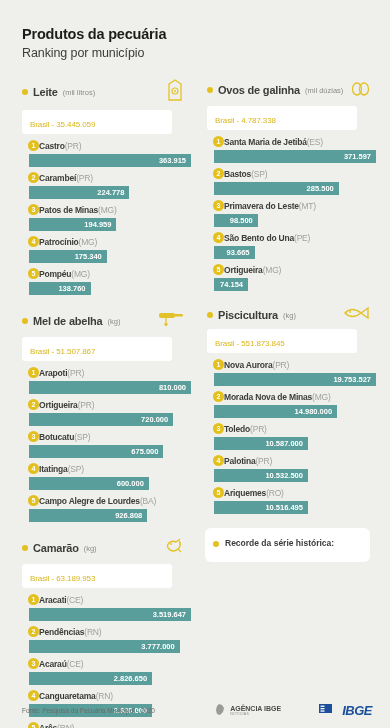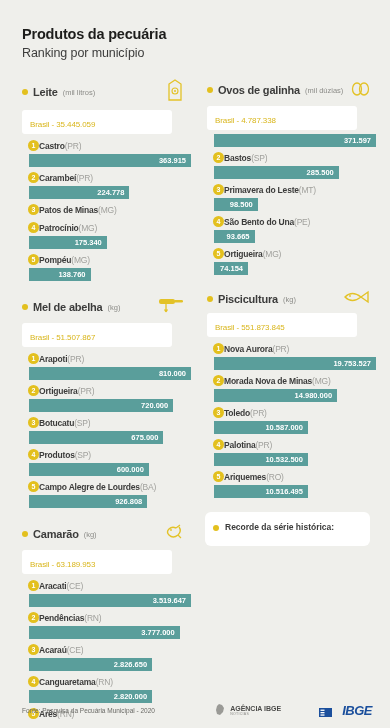--- a/index.html
+++ b/index.html
@@ -96,21 +96,21 @@
     position: absolute; left: 0; bottom: 0;
     width: 390px; height: 36px;
     display: flex; align-items: center;
     padding: 0 18px 0 22px;
   }
   .source { font-size: 6.5px; color: #6a6a66; }
   .logos { margin-left: auto; display: flex; align-items: center; gap: 10px; }
   .logo-agencia { display: flex; align-items: center; gap: 3px; }
   .agencia-txt { font-size: 7px; font-weight: bold; color: #4a4a48; line-height: 1; }
   .agencia-sub { font-size: 3.5px; color: #8c8c88; letter-spacing: .3px; }
-  .logo-ibge { display: flex; align-items: flex-end; gap: 10px; padding-left: 28px; }
+  .logo-ibge { display: flex; align-items: flex-start; gap: 10px; padding-left: 28px; }
   .ibge-txt {
     font-size: 13px; font-weight: bold; color: #1b4f9c;
     font-style: italic; letter-spacing: -0.5px;
   }
 </style>
 </head>
 <body>
 
 <div class="page">
 
@@ -157,20 +157,25 @@
                   <span class="bar-val">224.778</span>
                 </div>
               </div>
             </div>
             <div class="row">
               <div class="row-top">
                 <span class="rank">3</span>
                 <span class="muni">Patos de Minas</span>
                 <span class="uf">(MG)</span>
               </div>
+              <div class="bar-wrap">
+                <div class="bar" style="width:54%">
+                  <span class="bar-val">194.959</span>
+                </div>
+              </div>
             </div>
             <div class="row">
               <div class="row-top">
                 <span class="rank">4</span>
                 <span class="muni">Patrocínio</span>
                 <span class="uf">(MG)</span>
               </div>
               <div class="bar-wrap">
                 <div class="bar" style="width:48%">
                   <span class="bar-val">175.340</span>
@@ -236,21 +241,21 @@
               </div>
               <div class="bar-wrap">
                 <div class="bar" style="width:83%">
                   <span class="bar-val">675.000</span>
                 </div>
               </div>
             </div>
             <div class="row">
               <div class="row-top">
                 <span class="rank">4</span>
-                <span class="muni">Produtos</span>
+                <span class="muni">Itatinga</span>
                 <span class="uf">(SP)</span>
               </div>
               <div class="bar-wrap">
                 <div class="bar" style="width:74%">
                   <span class="bar-val">600.000</span>
                 </div>
               </div>
             </div>
             <div class="row">
               <div class="row-top">
@@ -344,20 +349,25 @@
             <span class="sec-name">Ovos de galinha</span>
             <span class="sec-unit">(mil dúzias)</span>
             <span class="sec-icon"><svg width="20" height="20" viewBox="0 0 20 20">
                 <ellipse cx="7" cy="11" rx="4.5" ry="6" fill="none" stroke="#e3c01e" stroke-width="1.3"></ellipse>
                 <ellipse cx="14" cy="11" rx="4.5" ry="6" fill="none" stroke="#e3c01e" stroke-width="1.3"></ellipse>
               </svg></span>
           </div>
           <div class="brasil-bar"><span class="brasil-txt">Brasil - 4.787.338</span></div>
           <div class="rows">
             <div class="row">
+              <div class="row-top">
+                <span class="rank">1</span>
+                <span class="muni">Santa Maria de Jetibá</span>
+                <span class="uf">(ES)</span>
+              </div>
               <div class="bar-wrap">
                 <div class="bar" style="width:100%">
                   <span class="bar-val">371.597</span>
                 </div>
               </div>
             </div>
             <div class="row">
               <div class="row-top">
                 <span class="rank">2</span>
                 <span class="muni">Bastos</span>

